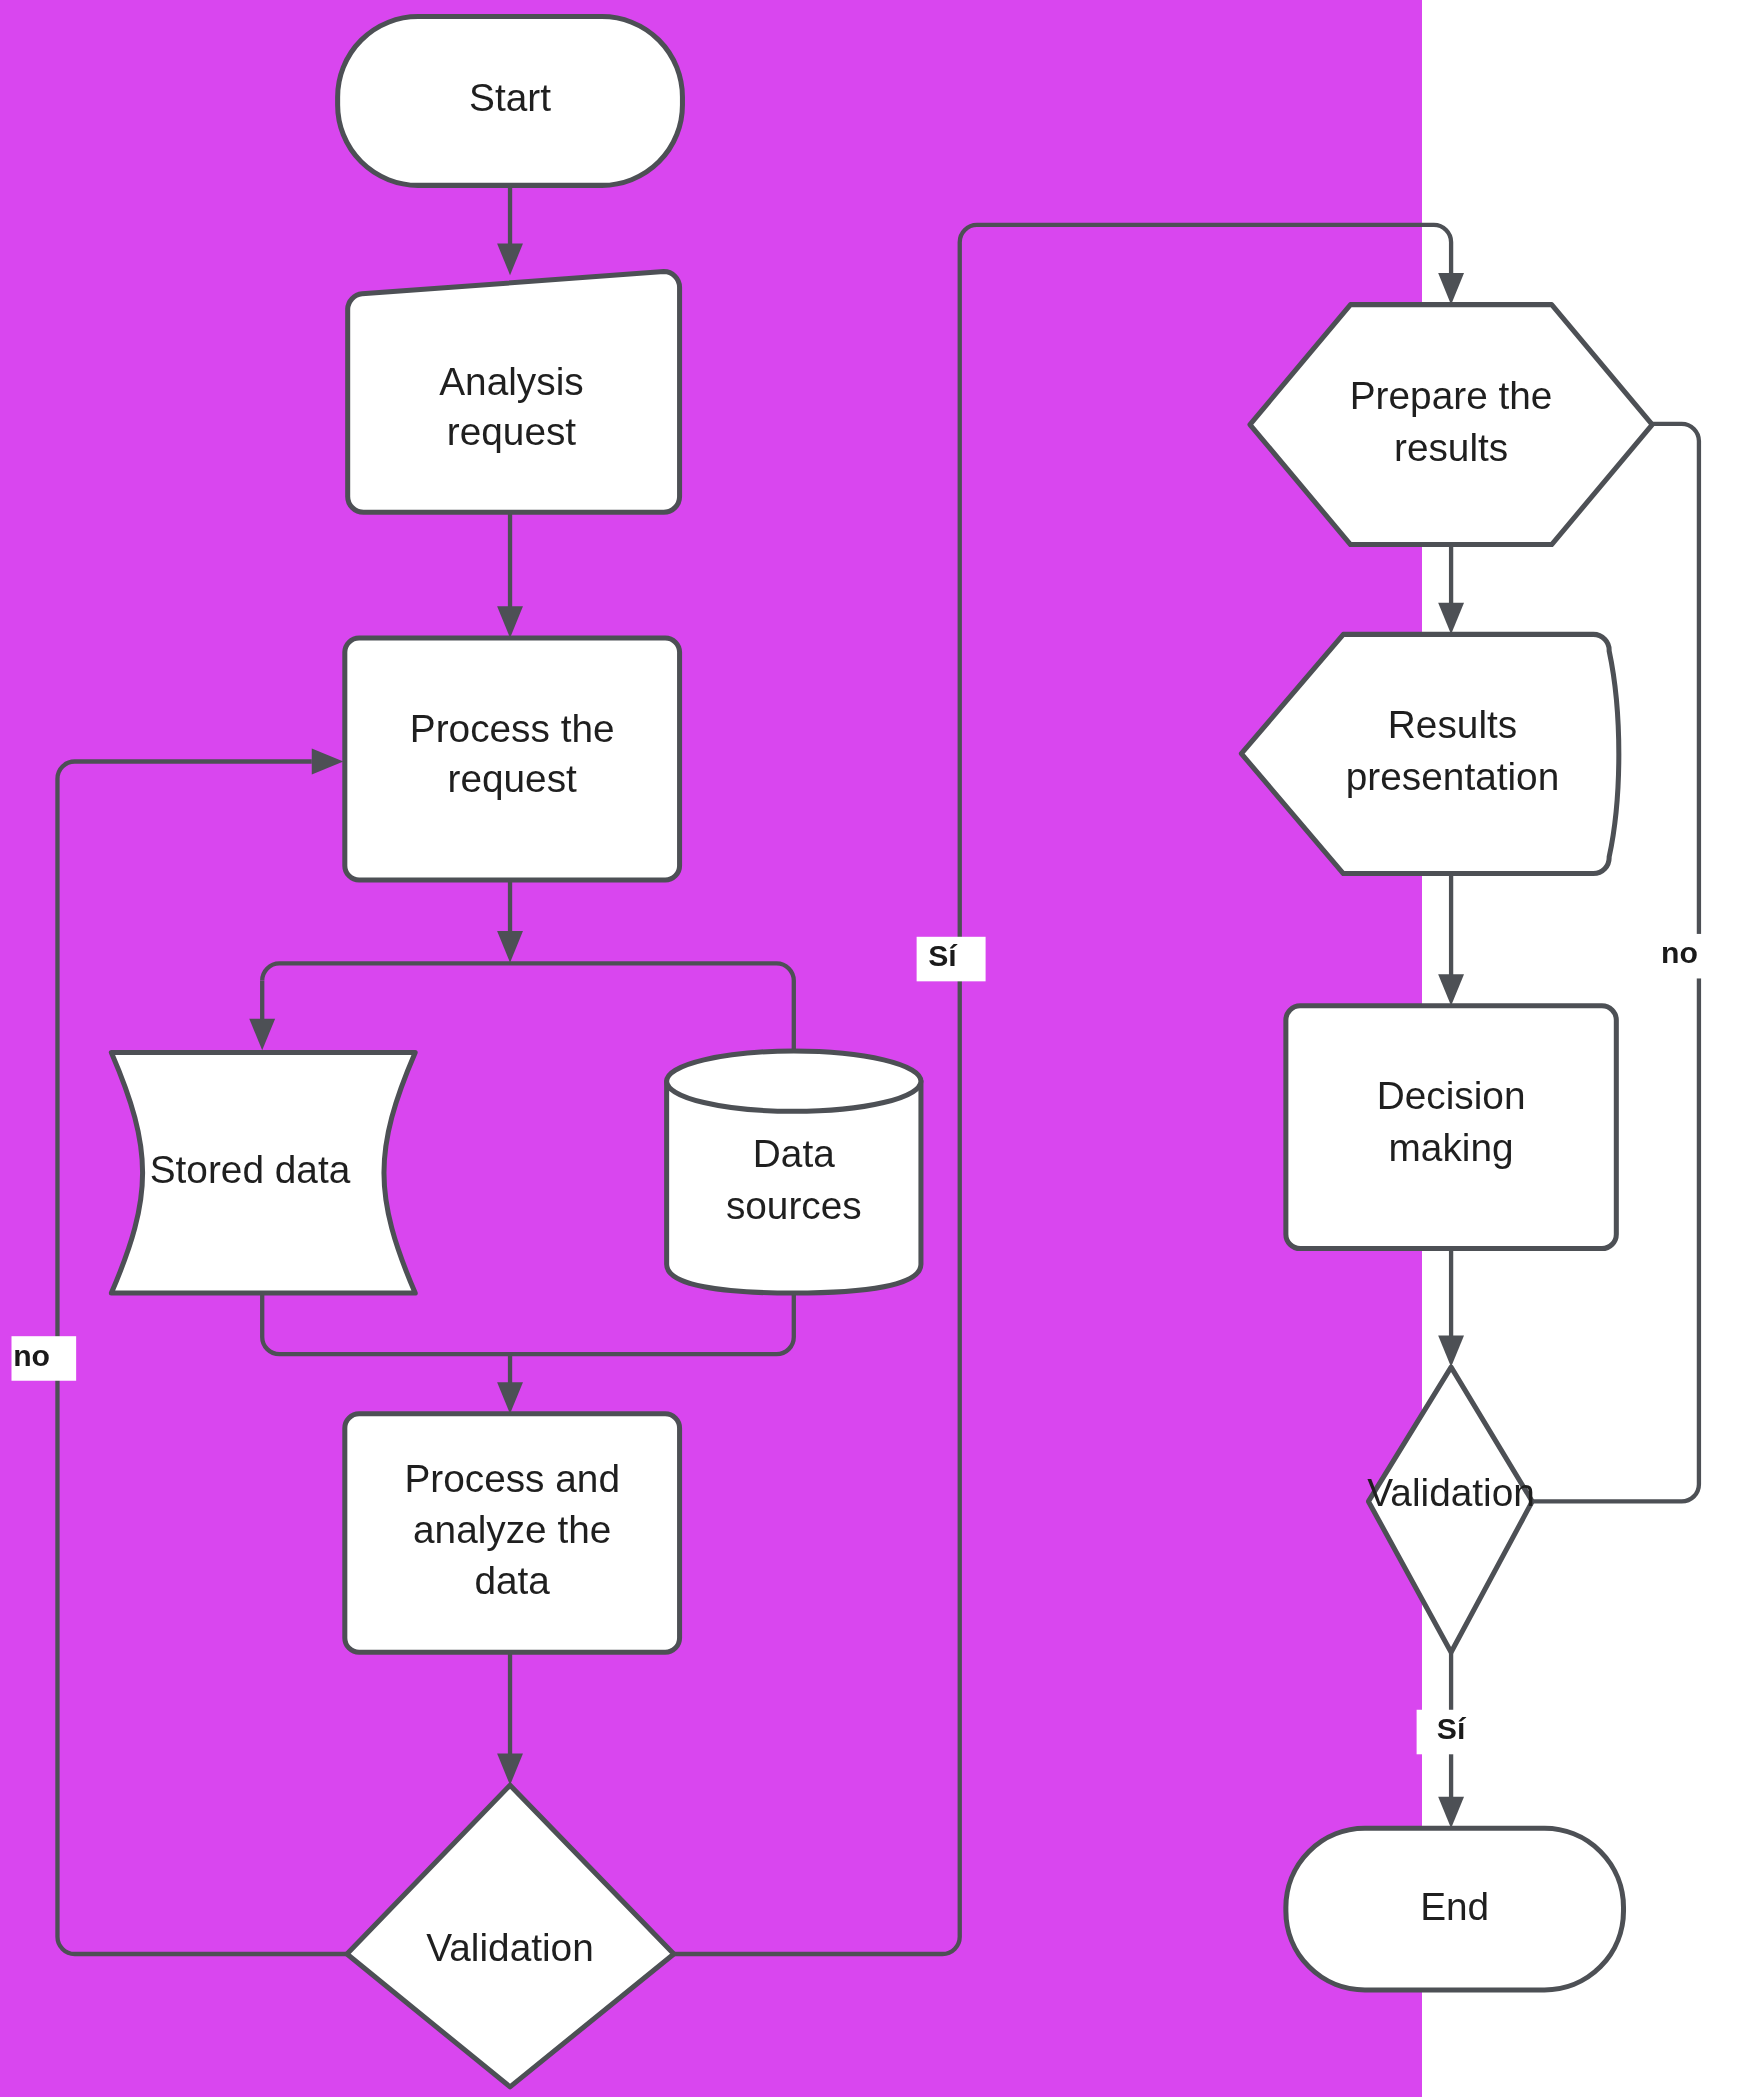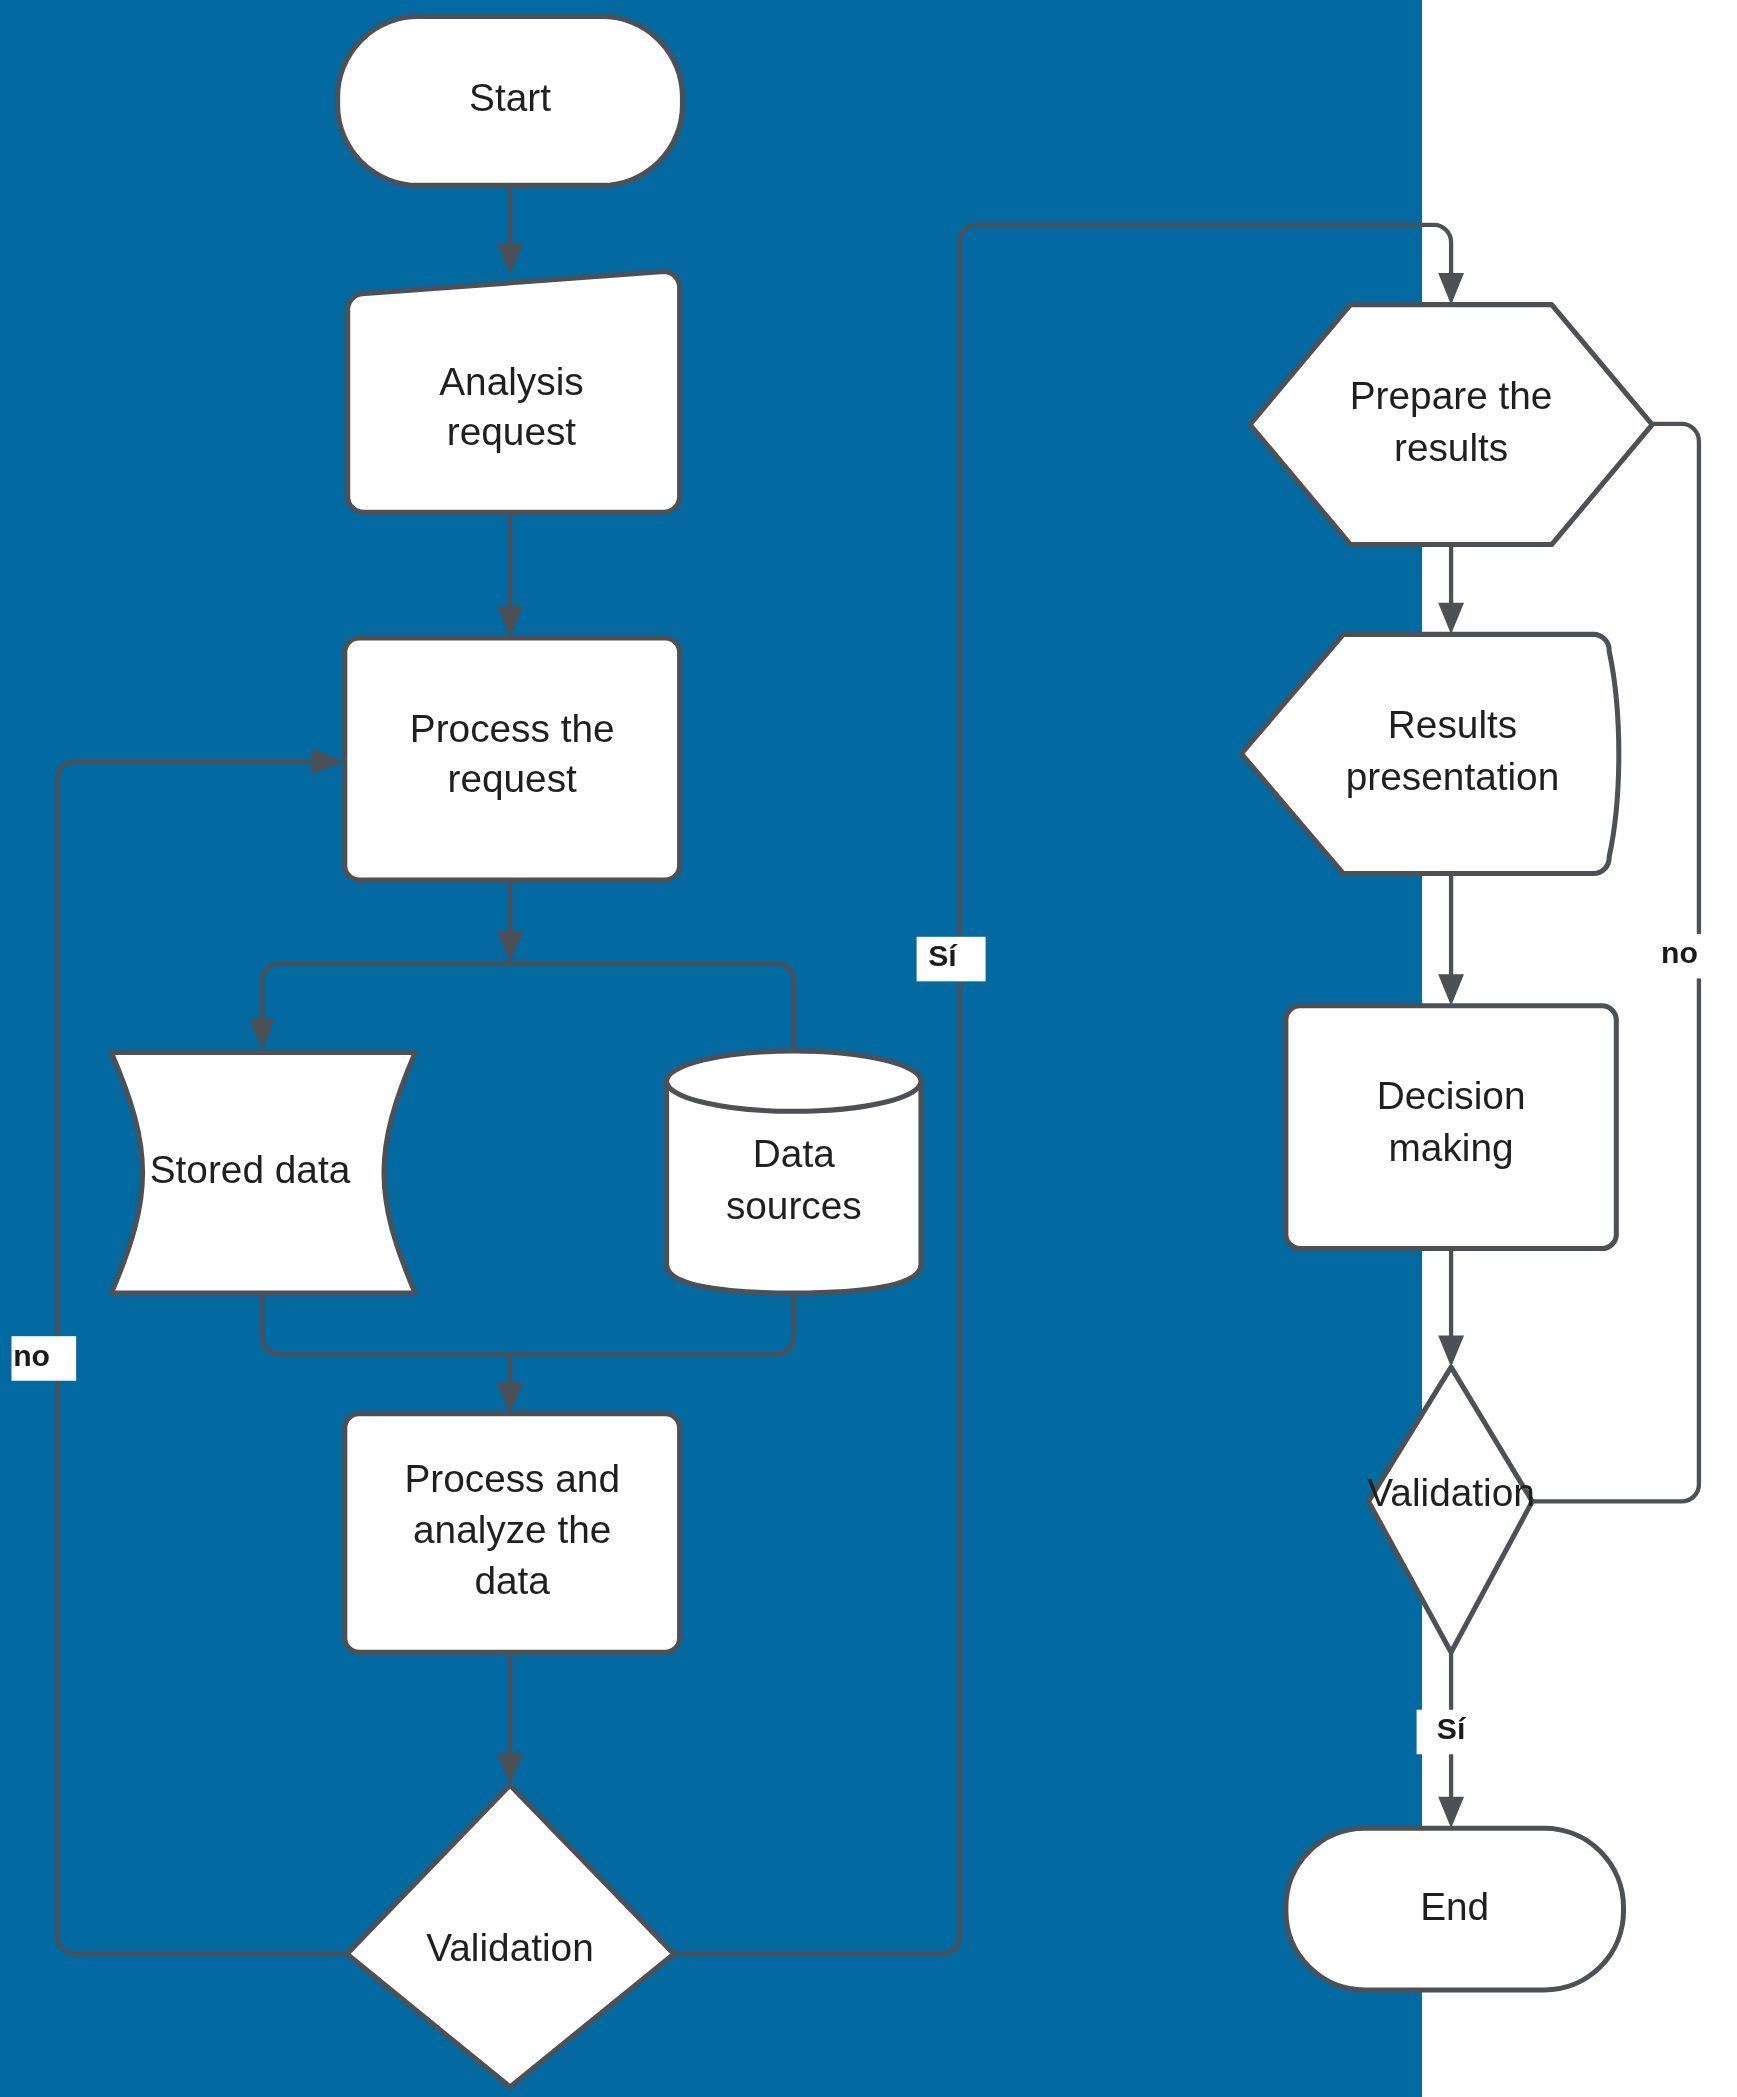--- a/index.html
+++ b/index.html
@@ -11,21 +11,21 @@
   body {
     width: 1737px;
     height: 2097px;
     overflow: hidden;
     font-family: "Liberation Sans", sans-serif;
   }
   #flow-root {
     position: relative;
     width: 1422px;
     height: 2097px;
-    background: #0369a1;
+    background: #d946ef;
   }
   svg#flow-svg {
     display: block;
     width: 1737px;
     height: 2097px;
   }
   .shape {
     fill: #ffffff;
     stroke: #4d5055;
     stroke-width: 7;

